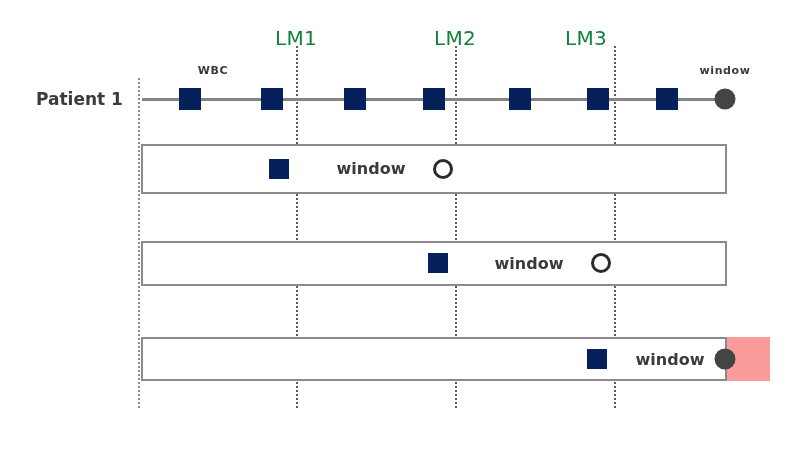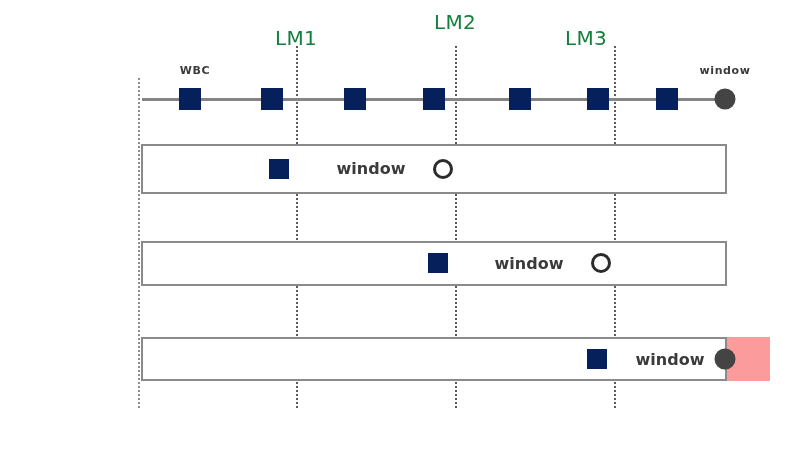--- a/index.html
+++ b/index.html
@@ -93,27 +93,28 @@
 <body>
 
 <div id="stage">
 
   <div class="vline faint" style="left:138px;top:78px;height:330px;"></div>
   <div class="vline" style="left:296px;top:46px;height:362px;"></div>
   <div class="vline" style="left:455px;top:46px;height:362px;"></div>
   <div class="vline" style="left:614px;top:46px;height:362px;"></div>
 
   <div class="lm-label" style="left:296px;top:26px;">LM1</div>
-  <div class="lm-label" style="left:455px;top:10px;">LM2</div>
+  <div class="lm-label" style="left:455px;top:26px;">LM2</div>
   <div class="lm-label" style="left:586px;top:26px;">LM3</div>
 
+  <div class="patient-label" style="left:36px;top:89px;">Patient 1</div>
 
   <div class="axis" style="left:142px;top:98px;width:593px;"></div>
 
-  <div class="tiny-label" style="left:195px;top:64px;">WBC</div>
+  <div class="tiny-label" style="left:213px;top:64px;">WBC</div>
 
   <div class="wbc-square" style="left:190px;top:99px;"></div>
   <div class="wbc-square" style="left:272px;top:99px;"></div>
   <div class="wbc-square" style="left:355px;top:99px;"></div>
   <div class="wbc-square" style="left:434px;top:99px;"></div>
   <div class="wbc-square" style="left:520px;top:99px;"></div>
   <div class="wbc-square" style="left:598px;top:99px;"></div>
   <div class="wbc-square" style="left:667px;top:99px;"></div>
 
   <div class="tiny-label" style="left:725px;top:64px;">window</div>

